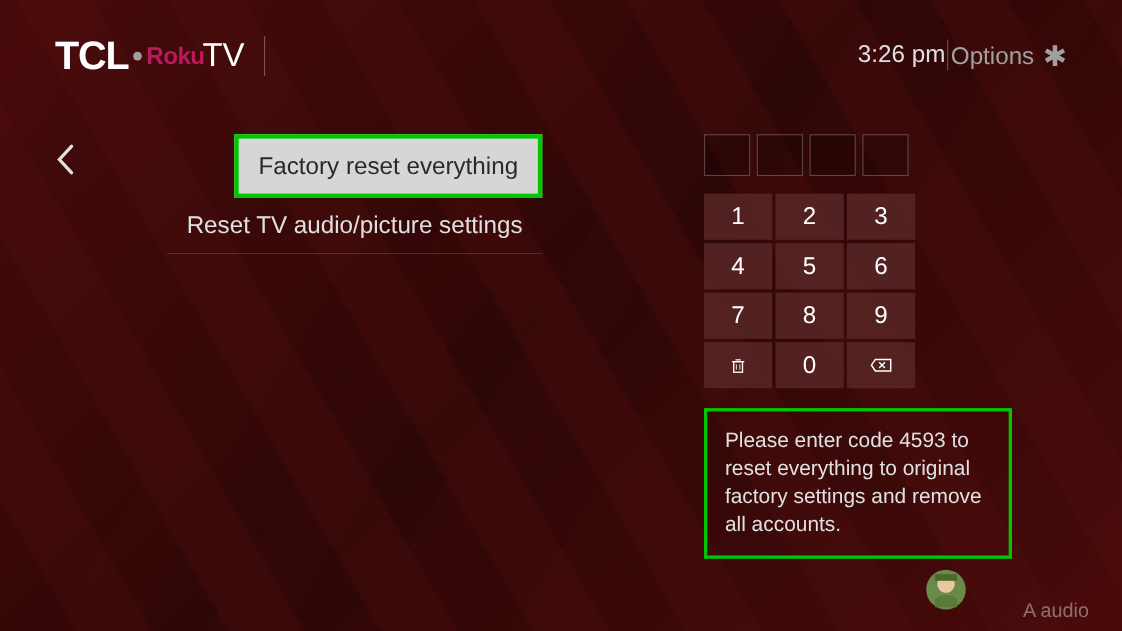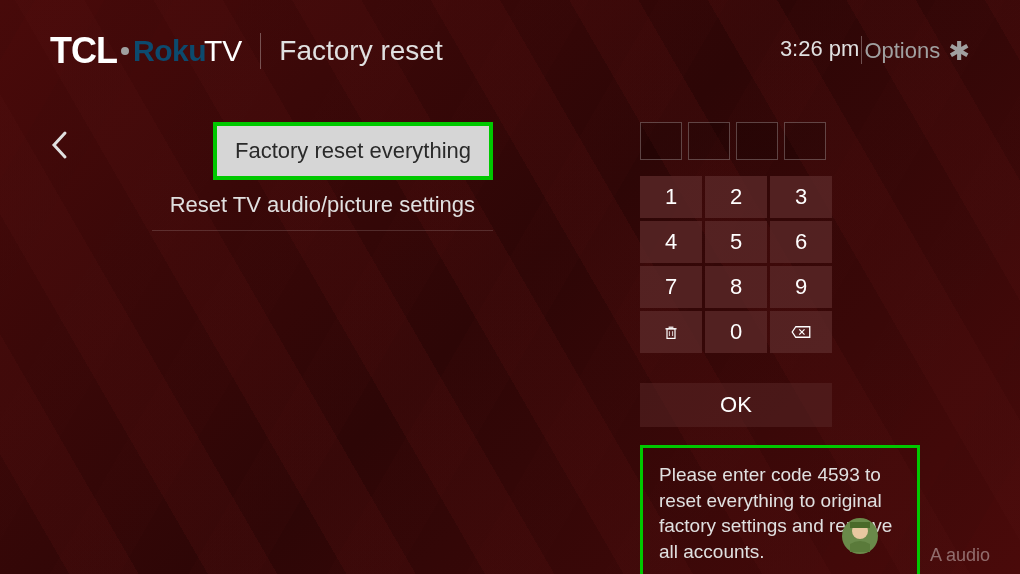--- a/index.html
+++ b/index.html
@@ -60,23 +60,23 @@
     }
     
     .dot-separator {
       width: 8px;
       height: 8px;
       border-radius: 50%;
       background: #a0a0a0;
     }
     
     .roku-logo {
-      font-size: 30px;
+      font-size: 22px;
       font-weight: 700;
-      color: #0c4a6e;
+      color: #be185d;
       letter-spacing: -0.5px;
     }
     
     .tv-text {
       font-size: 30px;
       font-weight: 400;
       color: #ffffff;
       margin-left: -6px;
     }
     
@@ -264,21 +264,20 @@
 
 <div class="header">
   <div class="header-left">
     <div class="logo-group">
       <span class="tcl-logo">TCL</span>
       <span class="dot-separator"></span>
       <span class="roku-logo">Roku</span>
       <span class="tv-text">TV</span>
     </div>
     <div class="title-divider"></div>
-    <div class="page-title">Factory reset</div>
   </div>
   <div class="header-right">
     <div class="time">3:26  pm</div>
     <div class="header-divider"></div>
     <div class="options-button">
       <span>Options</span>
       <span class="asterisk-icon">✱</span>
     </div>
   </div>
 </div>
@@ -350,23 +349,20 @@
         </div>
       <div class="keypad-button">
         <svg class="backspace-icon-svg" viewBox="0 0 24 16">
           <path d="M 6 2 L 2 8 L 6 14 L 22 14 L 22 2 Z" stroke="#fff" stroke-width="1.5" fill="none"></path>
           <line x1="10" y1="5" x2="16" y2="11" stroke="#fff" stroke-width="1.5"></line>
           <line x1="16" y1="5" x2="10" y2="11" stroke="#fff" stroke-width="1.5"></line>
         </svg>
       </div>
     </div>
 
-    <div class="ok-button">
-      <span>OK</span>
-    </div>
 
     <div class="instruction-box">
       <div class="instruction-text">Please enter code 4593 to reset everything to original factory settings and remove all accounts.</div>
     </div>
   </div>
 </div>
 
 <div class="avatar-icon">
   <svg viewBox="0 0 40 40">
     <circle cx="20" cy="20" r="18" fill="#6a8a4a"></circle>

